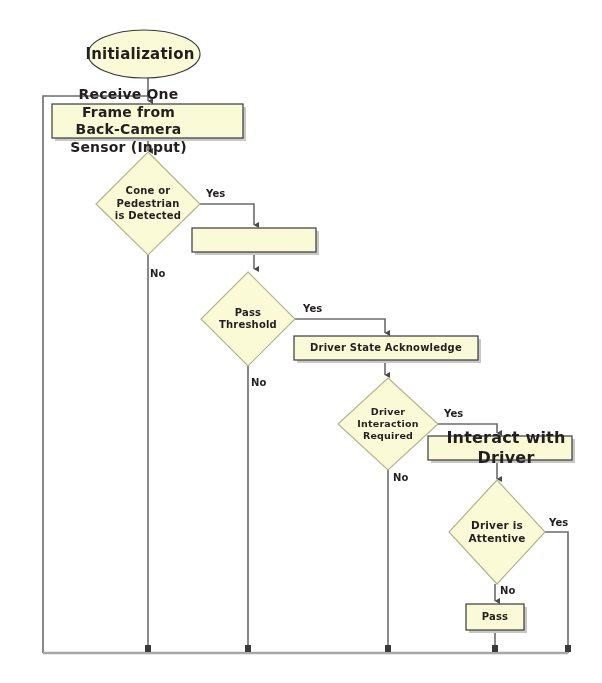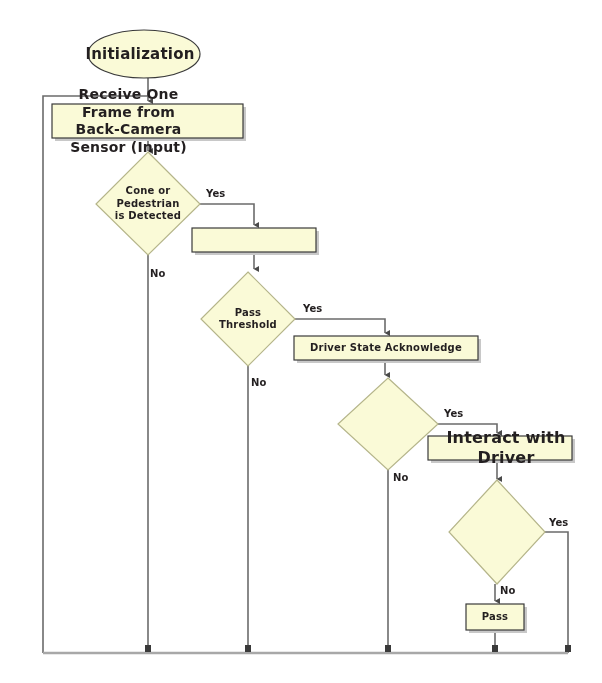--- a/index.html
+++ b/index.html
@@ -144,23 +144,28 @@
   <div class="node-label" style="left:96px; top:165px; width:104px; height:78px; font-size:10px;">Cone or
 Pedestrian
 is Detected</div>
 
 
   <div class="node-label" style="left:203px; top:292px; width:90px; height:54px; font-size:10px;">Pass
 Threshold</div>
 
   <div class="node-label" style="left:294px; top:336px; width:184px; height:24px; font-size:10px;border-radius:11px;">Driver State Acknowledge</div>
 
+  <div class="node-label" style="left:340px; top:390px; width:96px; height:68px; font-size:9.5px;">Driver
+Interaction
+Required</div>
 
   <div class="node-label" style="left:428px; top:436px; width:156px; height:24px; font-size:16px;">Interact with Driver</div>
 
+  <div class="node-label" style="left:449px; top:506px; width:96px; height:52px; font-size:10.5px;">Driver is
+Attentive</div>
 
   <div class="node-label" style="left:466px; top:604px; width:58px; height:26px; font-size:10px;">Pass</div>
 
   <div class="edge-label" style="left:206px; top:188px;">Yes</div>
   <div class="edge-label" style="left:150px; top:268px;">No</div>
 
   <div class="edge-label" style="left:303px; top:303px;">Yes</div>
   <div class="edge-label" style="left:251px; top:377px;">No</div>
 
   <div class="edge-label" style="left:444px; top:408px;">Yes</div>

